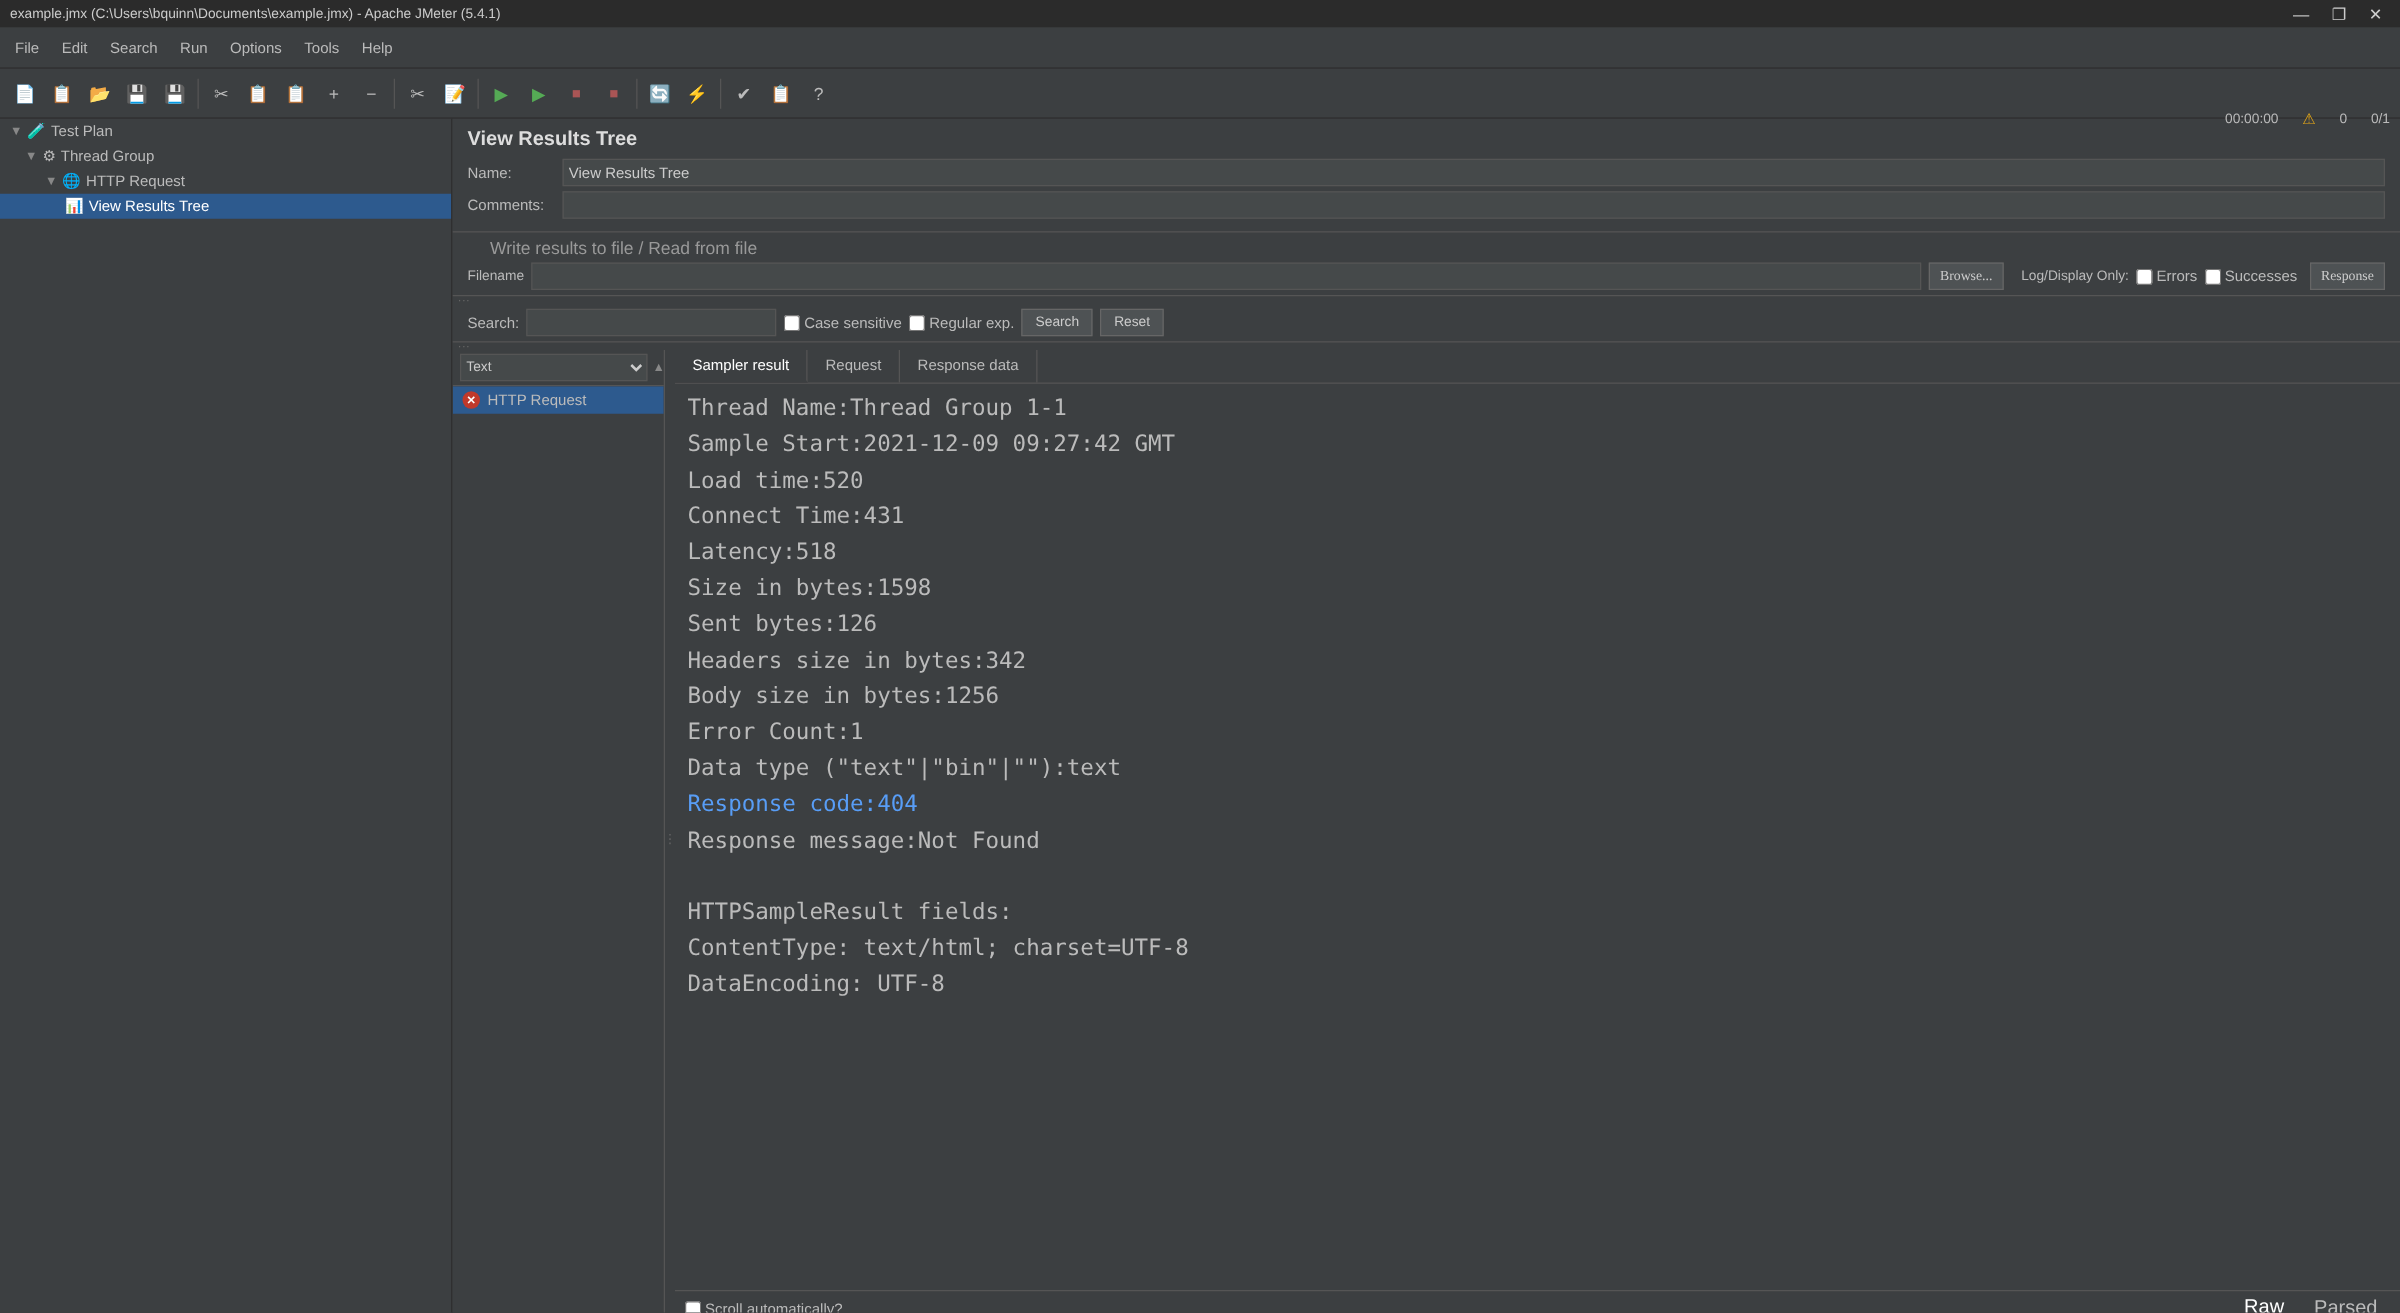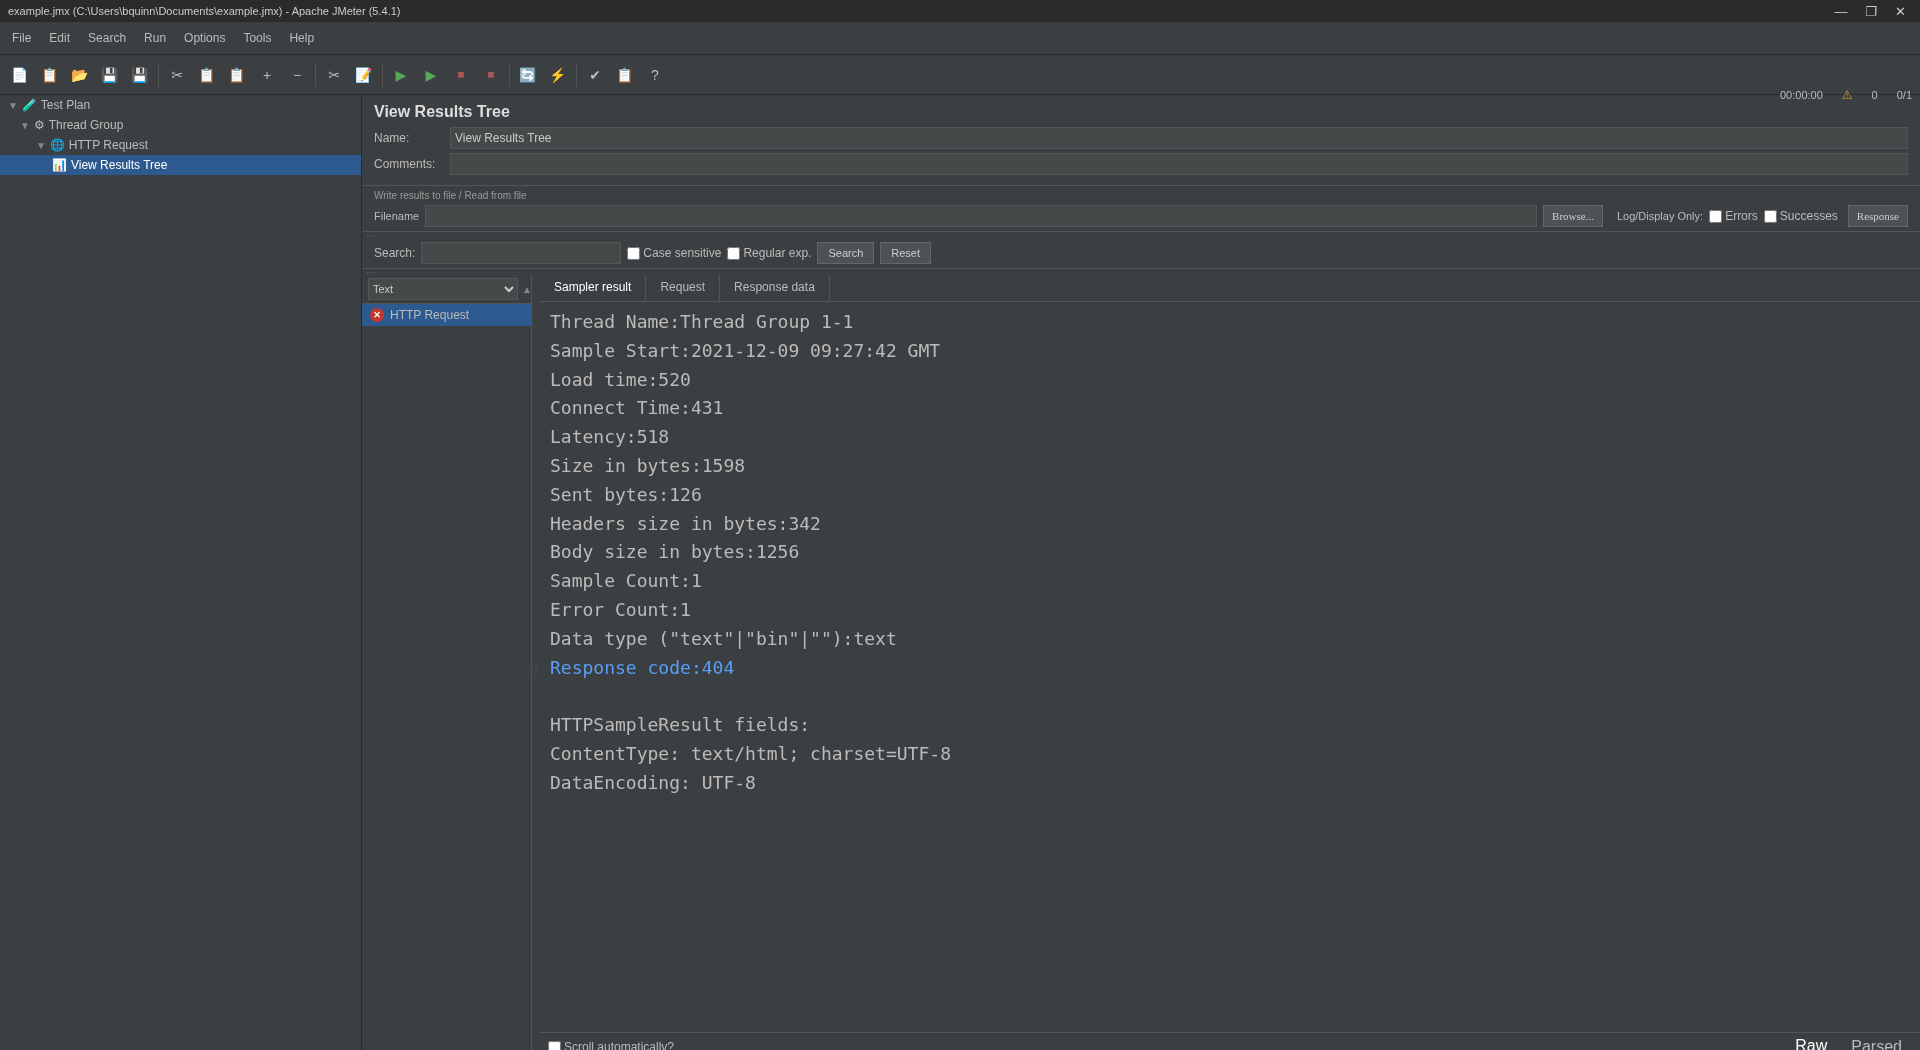--- a/index.html
+++ b/index.html
@@ -153,23 +153,24 @@
       color: #ccc;
       font-size: 12px;
       padding: 0 4px;
     }
     
     #file-section {
       padding: 4px 12px;
       border-bottom: 1px solid #555;
     }
     #file-section-title {
-      font-size: 10px;
+      font-size: 14px;
       color: #999;
       margin-bottom: 4px;
+      margin-left: 18px;
     }
     .file-row {
       display: flex;
       align-items: center;
       gap: 6px;
     }
     .file-label { color: #bbb; font-size: 11px; }
     .file-input {
       flex: 1;
       height: 22px;
@@ -524,24 +525,24 @@
         <div id="detail-content">
           <div class="detail-line">Thread Name:Thread Group 1-1</div>
           <div class="detail-line">Sample Start:2021-12-09 09:27:42 GMT</div>
           <div class="detail-line">Load time:520</div>
           <div class="detail-line">Connect Time:431</div>
           <div class="detail-line">Latency:518</div>
           <div class="detail-line">Size in bytes:1598</div>
           <div class="detail-line">Sent bytes:126</div>
           <div class="detail-line">Headers size in bytes:342</div>
           <div class="detail-line">Body size in bytes:1256</div>
-          <div class="detail-line">Sample Count:1</div>
           <div class="detail-line">Error Count:1</div>
           <div class="detail-line">Data type ("text"|"bin"|""):text</div>
           <div class="detail-line"><span class="detail-link">Response code:404</span></div>
+          <div class="detail-line">Response message:Not Found</div>
           <div class="detail-line">&nbsp;</div>
           <div class="detail-line">HTTPSampleResult fields:</div>
           <div class="detail-line">ContentType: text/html; charset=UTF-8</div>
           <div class="detail-line">DataEncoding: UTF-8</div>
         </div>
 
         <div id="bottom-bar">
           <label class="bottom-checkbox">
             <input type="checkbox" style="">
             <span>Scroll automatically?</span>

